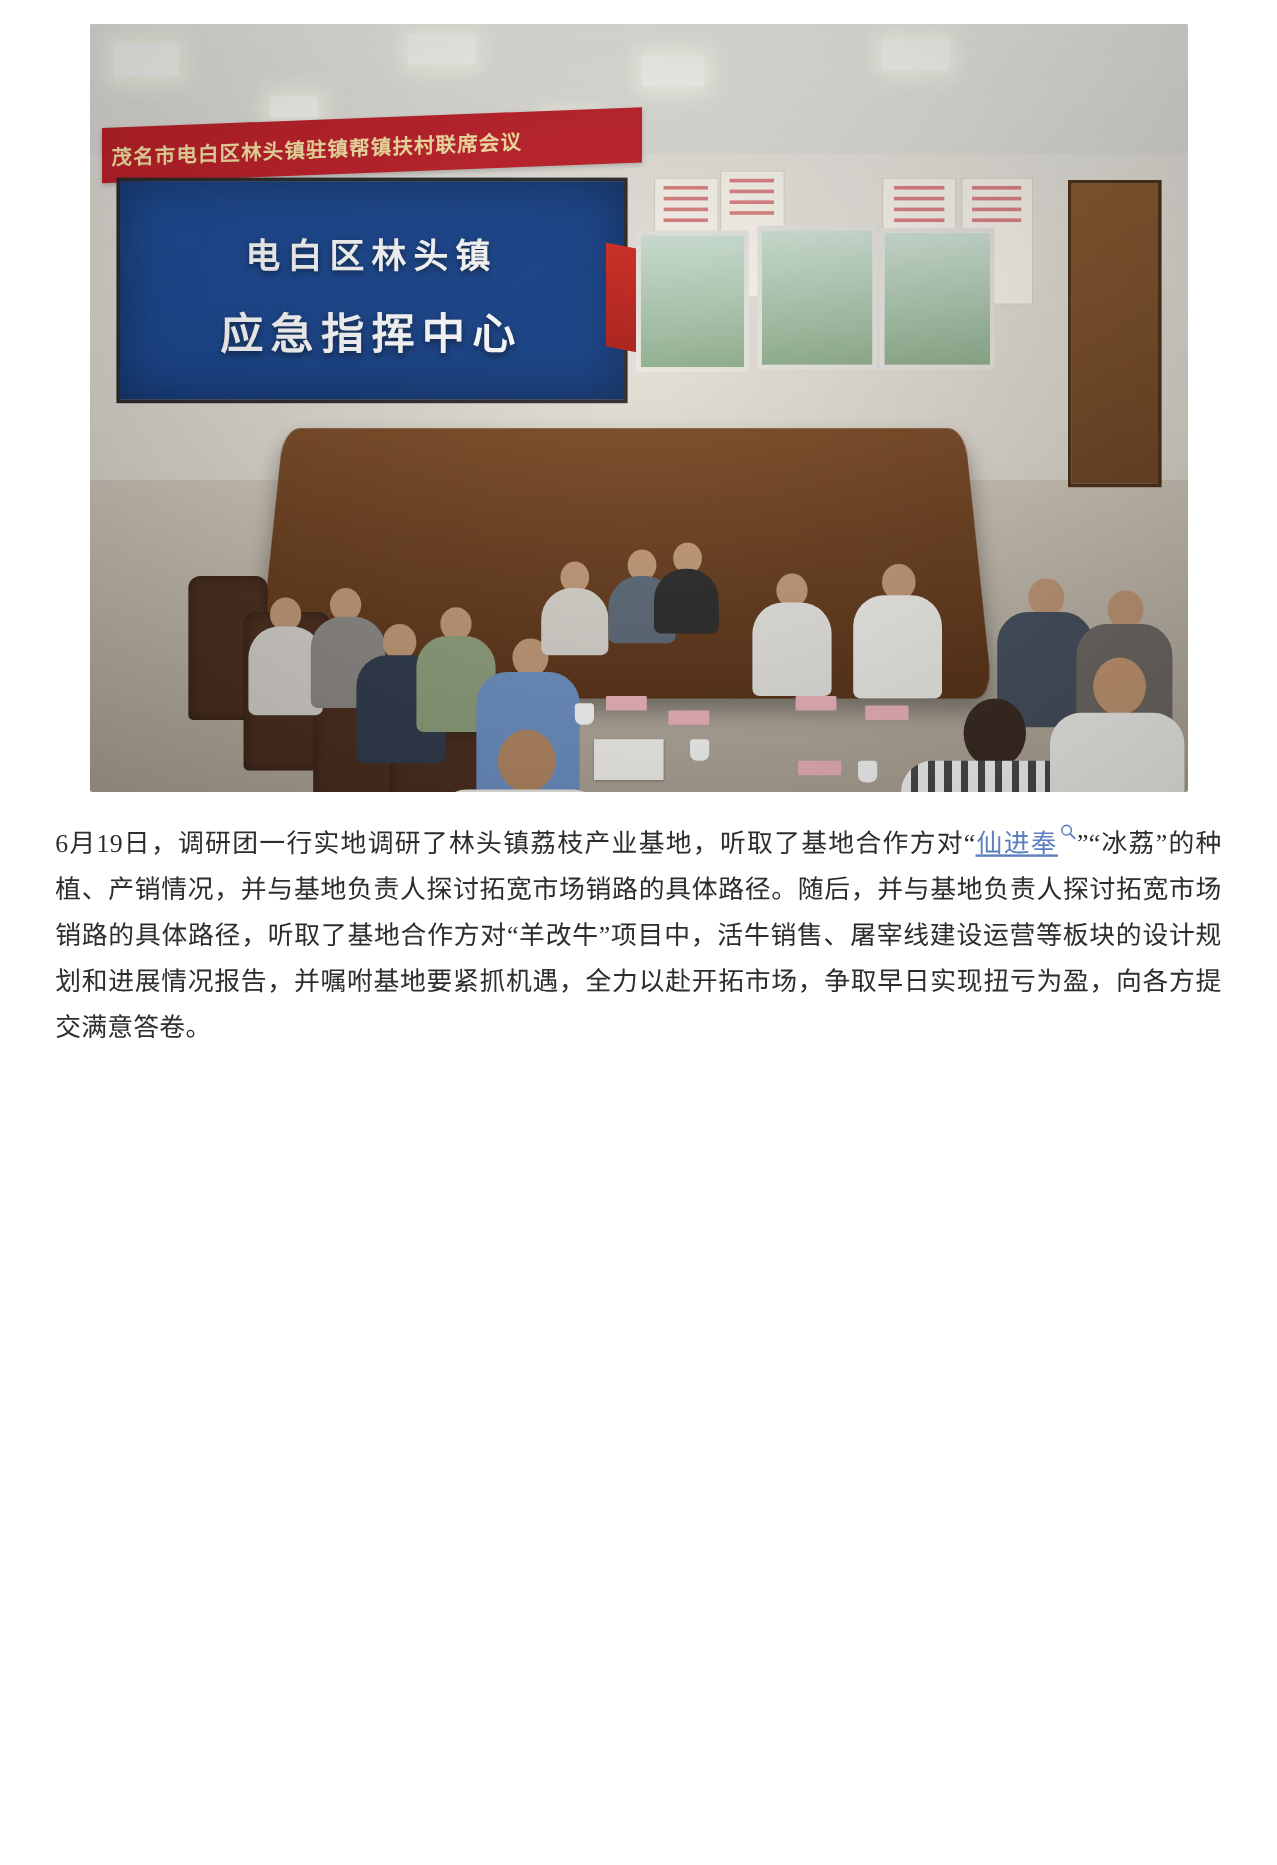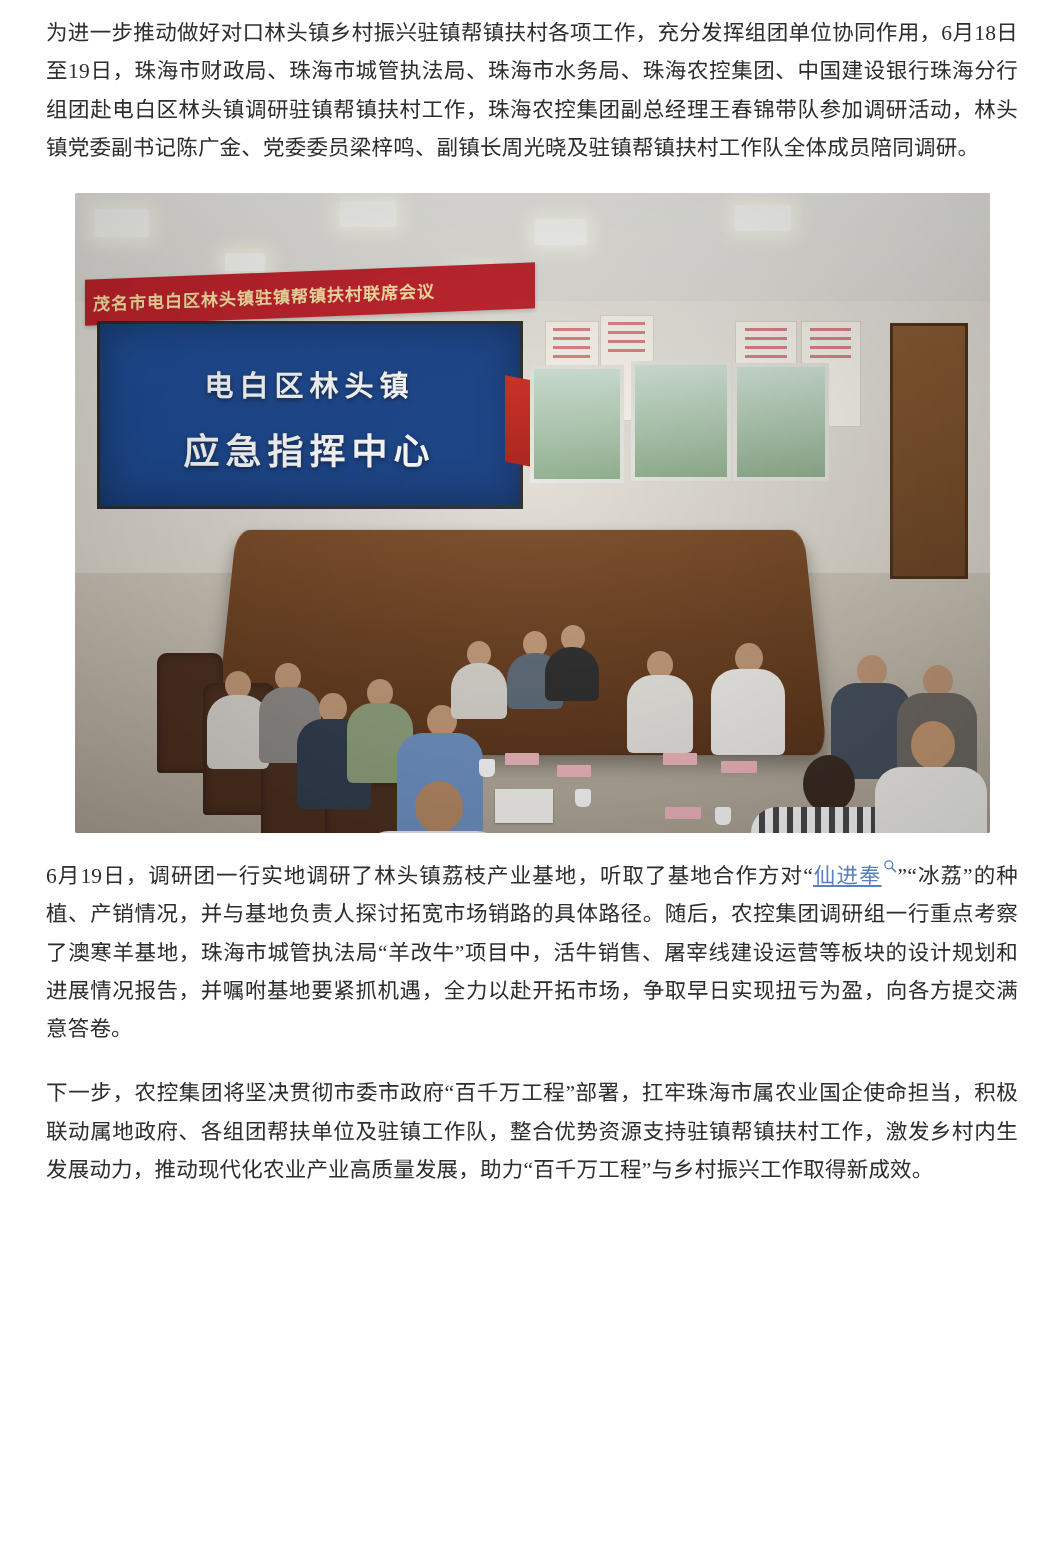--- a/index.html
+++ b/index.html
@@ -168,21 +168,20 @@
     position: absolute; left: 0; top: 0; width: 100%; height: 100%;
     background: radial-gradient(ellipse at 50% 45%, rgba(255,255,255,.05), rgba(0,0,0,.22));
     pointer-events: none;
   }
 </style>
 </head>
 <body>
 
 <div class="page">
 
-  <p class="para">为进一步推动做好对口林头镇乡村振兴驻镇帮镇扶村各项工作，充分发挥组团单位协同作用，6月18日至19日，珠海市财政局、珠海市城管执法局、珠海市水务局、珠海农控集团、中国建设银行珠海分行组团赴电白区林头镇调研驻镇帮镇扶村工作，珠海农控集团副总经理王春锦带队参加调研活动，林头镇党委副书记陈广金、党委委员梁梓鸣、副镇长周光晓及驻镇帮镇扶村工作队全体成员陪同调研。</p>
 
   <div class="figure">
     <div class="photo">
       <div class="ph-ceiling"></div>
       <div class="ph-wall"></div>
       <div class="ph-floor"></div>
 
       <div class="ph-light" style="left:20px;  top:16px;  width:54px; height:28px;"></div>
       <div class="ph-light" style="left:265px; top:8px;   width:56px; height:26px;"></div>
       <div class="ph-light" style="left:460px; top:26px;  width:52px; height:26px;"></div>
@@ -283,18 +282,17 @@
 
       <div class="ph-shade"></div>
     </div>
   </div>
 
 
   <p class="para">
     <span>6月19日，调研团一行实地调研了林头镇荔枝产业基地，听取了基地合作方对“</span><a class="link-term" href="#">仙进奉</a><span class="link-search-icon"><svg width="14" height="14" viewBox="0 0 14 14">
           <circle cx="5.8" cy="5.8" r="4" fill="none" stroke="#5b7fbf" stroke-width="1.3"></circle>
           <line x1="8.8" y1="8.8" x2="12.6" y2="12.6" stroke="#5b7fbf" stroke-width="1.5" stroke-linecap="round"></line>
-        </svg></span><span>”“冰荔”的种植、产销情况，并与基地负责人探讨拓宽市场销路的具体路径。随后，农控集团调研组一行重点考察了澳寒羊基地，珠海市城管执法局“羊改牛”项目中，活牛销售、屠宰线建设运营等板块的设计规划和进展情况报告，并嘱咐基地要紧抓机遇，全力以赴开拓市场，争取早日实现扭亏为盈，向各方提交满意答卷。</span>
+        </svg></span><span>”“冰荔”的种植、产销情况，并与基地负责人探讨拓宽市场销路的具体路径。随后，并与基地负责人探讨拓宽市场销路的具体路径，听取了基地合作方对“羊改牛”项目中，活牛销售、屠宰线建设运营等板块的设计规划和进展情况报告，并嘱咐基地要紧抓机遇，全力以赴开拓市场，争取早日实现扭亏为盈，向各方提交满意答卷。</span>
   </p>
 
-  <p class="para">下一步，农控集团将坚决贯彻市委市政府“百千万工程”部署，扛牢珠海市属农业国企使命担当，积极联动属地政府、各组团帮扶单位及驻镇工作队，整合优势资源支持驻镇帮镇扶村工作，激发乡村内生发展动力，推动现代化农业产业高质量发展，助力“百千万工程”与乡村振兴工作取得新成效。</p>
 
 </div>
 
 </body></html>

